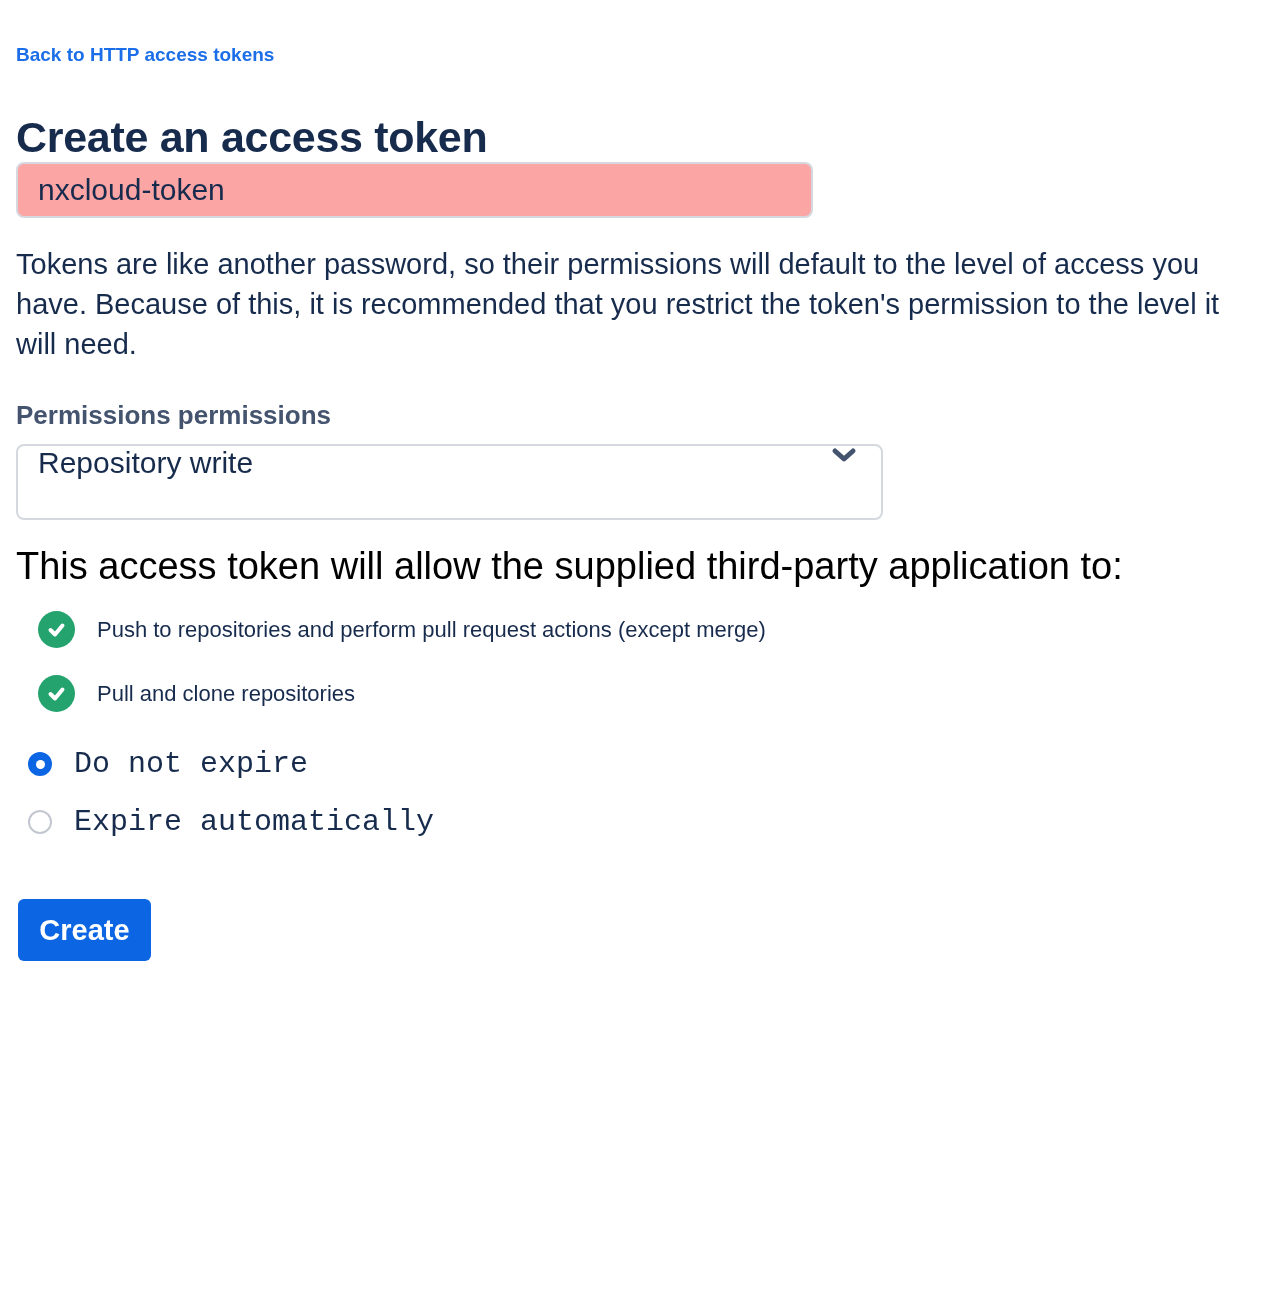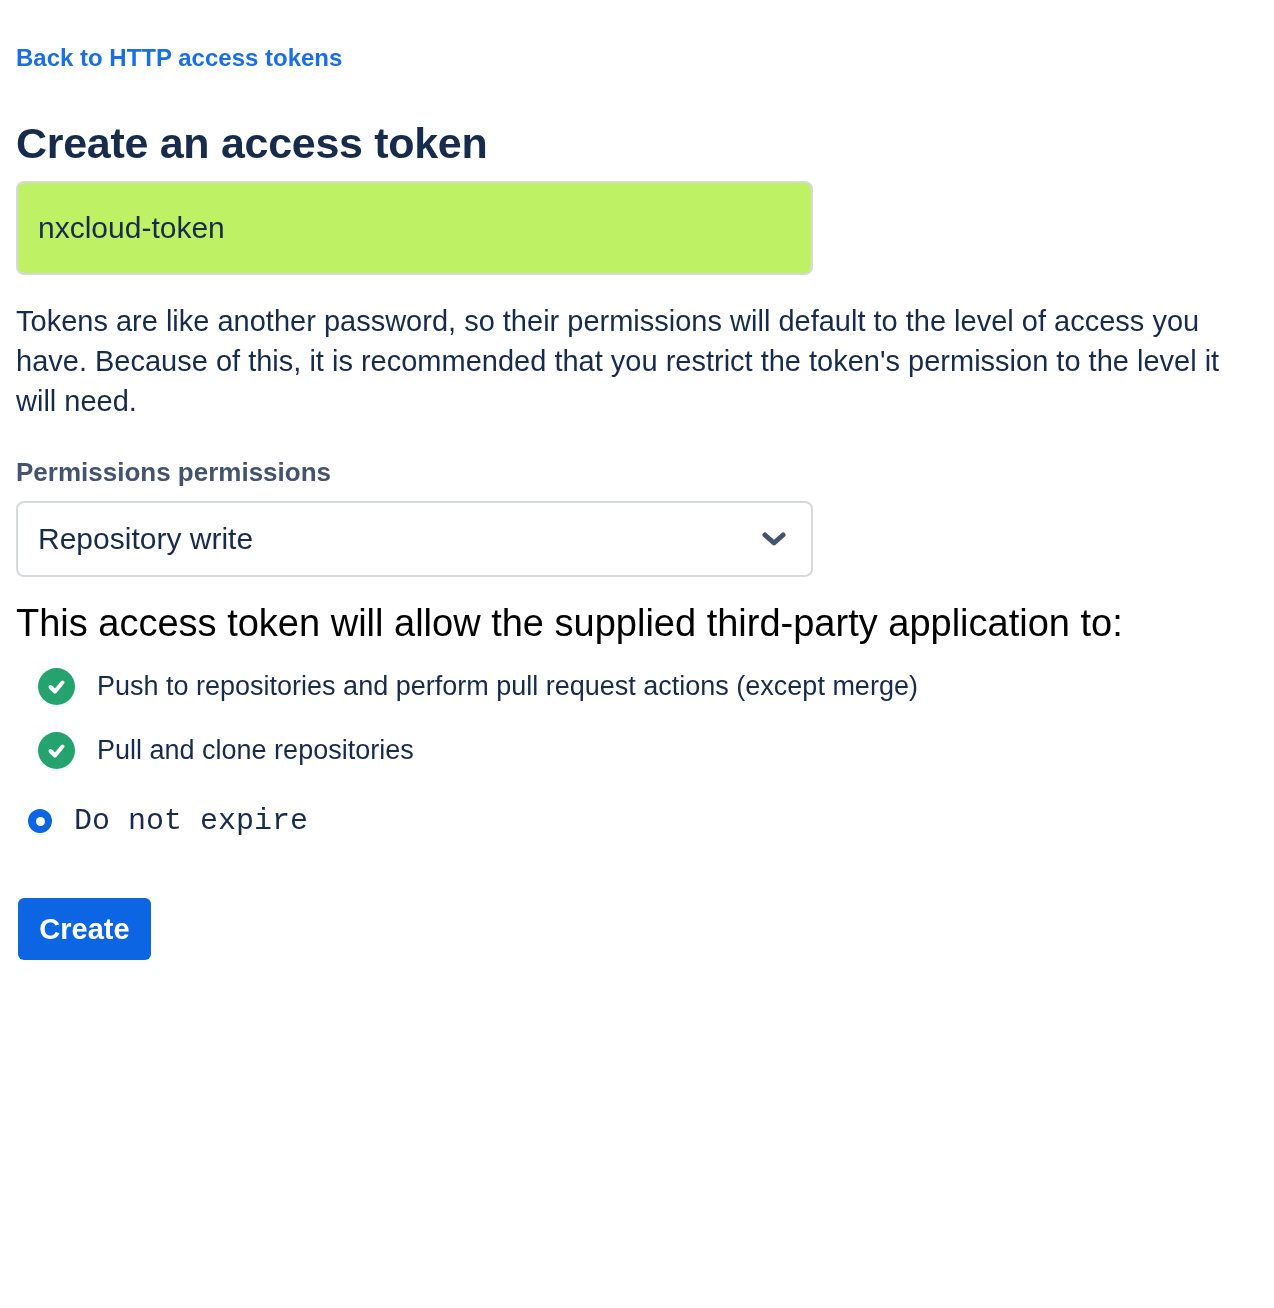--- a/index.html
+++ b/index.html
@@ -12,21 +12,21 @@
   }
   .page {
     width: 1274px;
     height: 1308px;
     padding: 44px 16px 18px 16px;
     position: relative;
   }
   .back-link {
     display: inline-block;
     color: #1B6EE8;
-    font-size: 24px;
+    font-size: 19px;
     font-weight: 700;
     text-decoration: none;
     cursor: pointer;
   }
   h1.page-title {
     margin: 46px 0 0 0;
     font-size: 43px;
     line-height: 50px;
     font-weight: 700;
     color: #172B4D;
@@ -34,54 +34,52 @@
   }
   .field-label {
     display: block;
     margin-top: 36px;
     font-size: 26px;
     font-weight: 700;
     color: #44546F;
   }
   .text-input {
     display: block;
-    margin-top: 13px;
     width: 797px;
-    height: 94px;
+    height: 56px;
     border: 2px solid #D5D9DF;
     border-radius: 8px;
     padding: 0 20px;
     font-family: inherit;
     font-size: 30px;
     color: #172B4D;
-    background: #bef264;
+    background: #fca5a5;
     outline: none;
   }
   h2.section-heading {
     margin: 56px 0 0 0;
     font-size: 33px;
     line-height: 38px;
     font-weight: 600;
     color: #172B4D;
   }
   p.body-text {
     margin: 26px 7px 0 0;
     max-width: 1205px;
     font-size: 29px;
     line-height: 40px;
     color: #172B4D;
   }
   .select-box {
     margin-top: 13px;
-    width: 797px;
+    width: 867px;
     height: 76px;
     border: 2px solid #D5D9DF;
     border-radius: 8px;
     display: flex;
-    align-items: center;
     justify-content: space-between;
     padding: 0 24px 0 20px;
     font-size: 30px;
     color: #172B4D;
     background: #ffffff;
     cursor: pointer;
   }
   .chevron-svg { display: block; }
   .allow-intro {
     margin: 28px 0 0 0;
@@ -99,21 +97,21 @@
     flex: 0 0 auto;
     width: 37px;
     height: 37px;
     border-radius: 50%;
     background: #24A36E;
     display: flex;
     align-items: center;
     justify-content: center;
   }
   .check-label {
-    font-size: 27px;
+    font-size: 22px;
     color: #172B4D;
   }
   .radio-row {
     display: flex;
     align-items: center;
     gap: 22px;
     margin: 24px 0 0 12px;
   }
   .radio-row.first { margin-top: 35px; }
   .radio-outer {
@@ -210,19 +208,23 @@
 
 
 
   <div class="radio-row first">
     <span class="radio-outer selected">
       <span class="radio-dot"></span>
     </span>
     <span class="radio-label">Do not expire</span>
   </div>
 
+  <div class="radio-row">
+    <span class="radio-outer"></span>
+    <span class="radio-label">Expire automatically</span>
+  </div>
 
   <div class="actions-row">
     <button class="btn-create">Create</button>
 
   </div>
 
 </div>
 
 </body></html>

